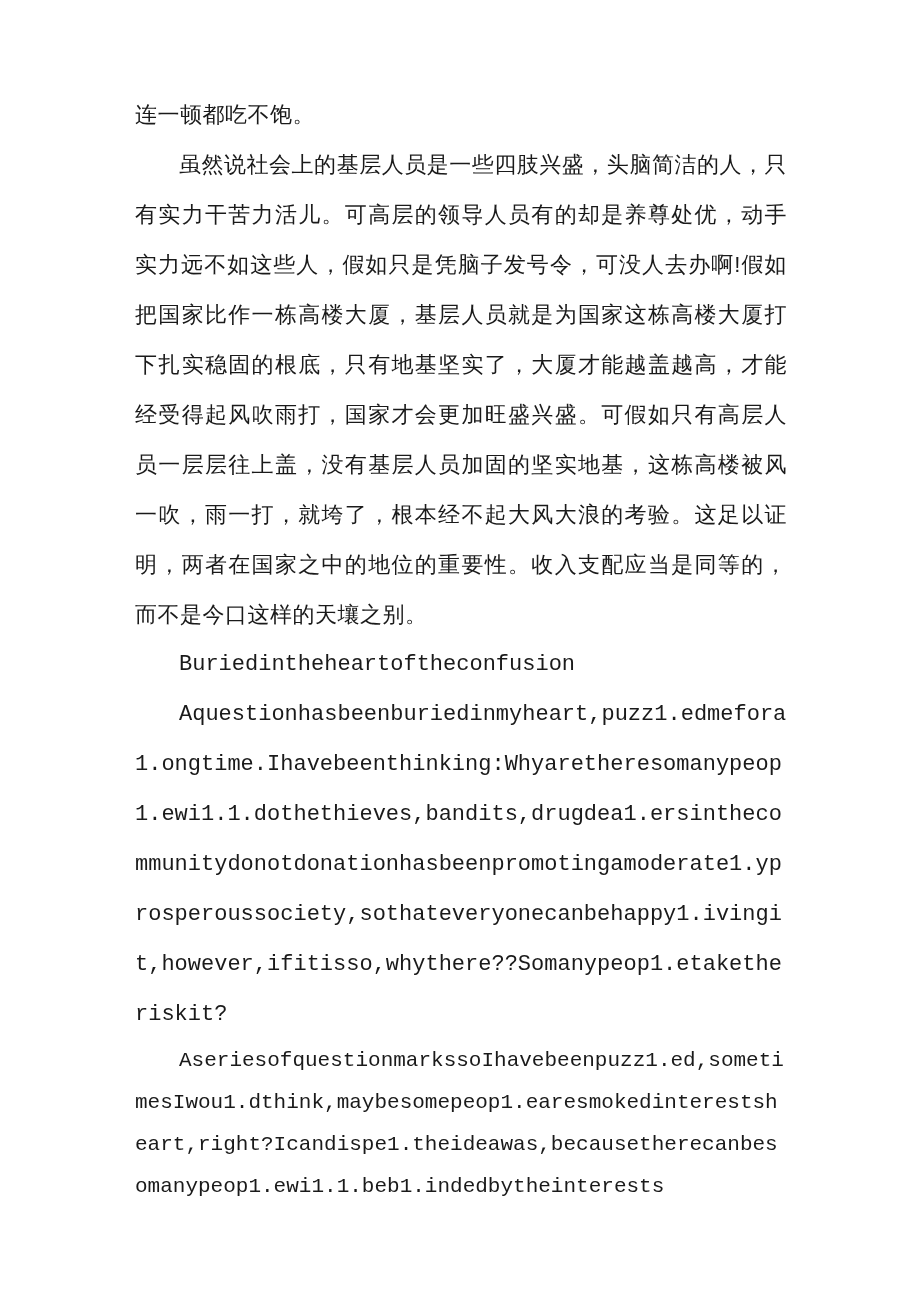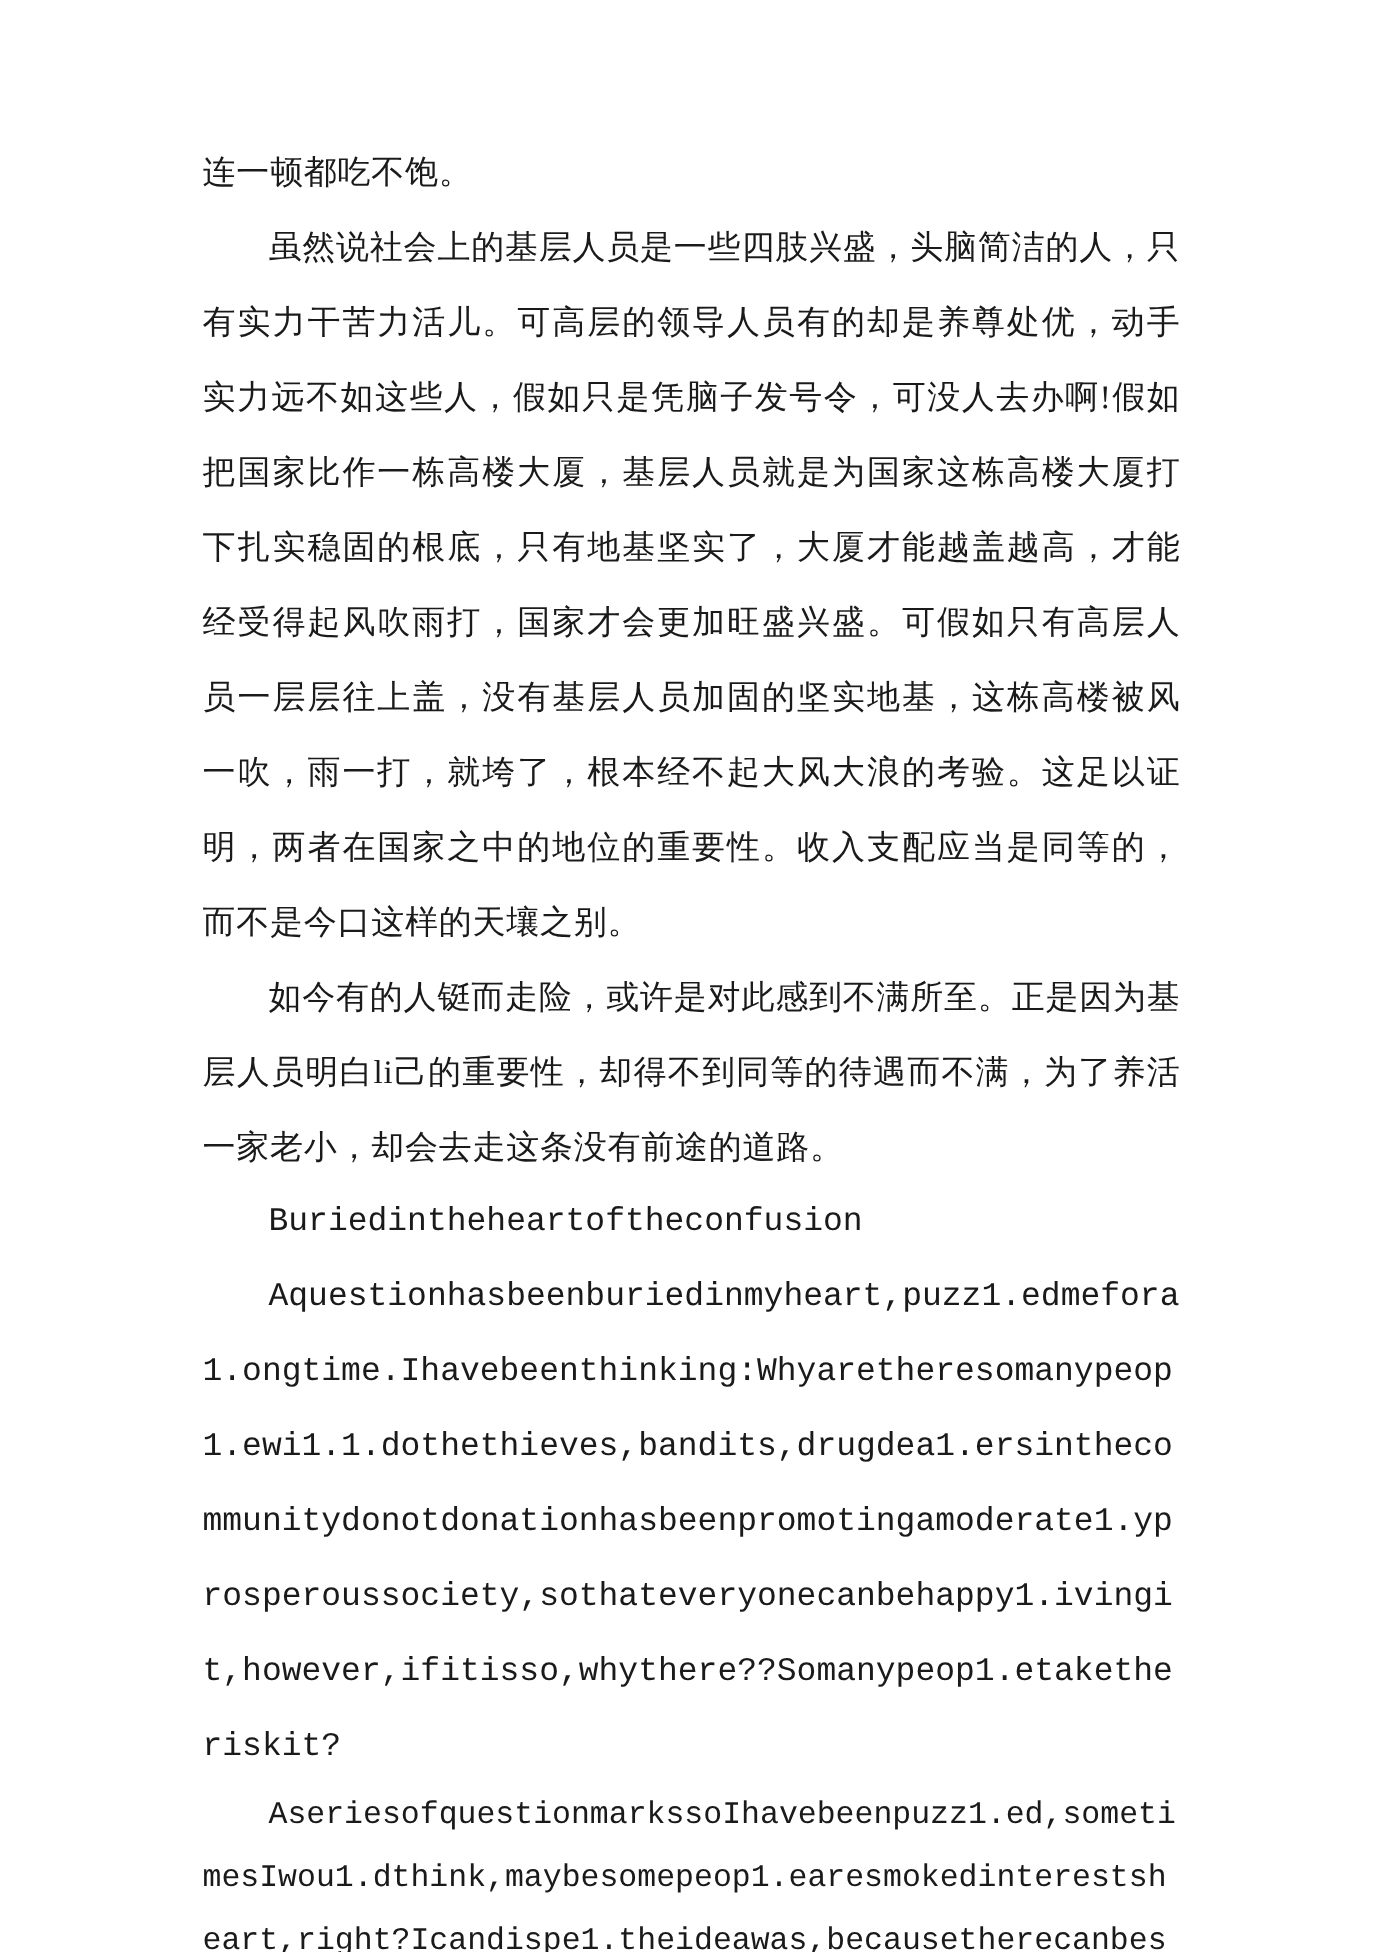--- a/index.html
+++ b/index.html
@@ -20,21 +20,21 @@
   }
   p {
     margin: 0;
     padding: 0;
   }
   .para {
     text-align: justify;
     color: #1a1a1a;
   }
   .zh {
-    font-family: Liberation Serif, serif;
+    font-family: Liberation Sans, sans-serif;
     font-size: 22px;
     line-height: 50px;
     letter-spacing: 0.5px;
   }
   .en {
     font-family: Liberation Mono, monospace;
     font-size: 22px;
     line-height: 50px;
     word-break: break-all;
     overflow-wrap: anywhere;
@@ -52,21 +52,20 @@
 </style>
 </head>
 <body>
 
 <div class="page">
 
   <p class="para zh">连一顿都吃不饱。</p>
 
   <p class="para zh indent-zh">虽然说社会上的基层人员是一些四肢兴盛，头脑简洁的人，只有实力干苦力活儿。可高层的领导人员有的却是养尊处优，动手实力远不如这些人，假如只是凭脑子发号令，可没人去办啊!假如把国家比作一栋高楼大厦，基层人员就是为国家这栋高楼大厦打下扎实稳固的根底，只有地基坚实了，大厦才能越盖越高，才能经受得起风吹雨打，国家才会更加旺盛兴盛。可假如只有高层人员一层层往上盖，没有基层人员加固的坚实地基，这栋高楼被风一吹，雨一打，就垮了，根本经不起大风大浪的考验。这足以证明，两者在国家之中的地位的重要性。收入支配应当是同等的，而不是今口这样的天壤之别。</p>
 
-  <p class="para zh indent-zh">如今有的人铤而走险，或许是对此感到不满所至。正是因为基层人员明白li己的重要性，却得不到同等的待遇而不满，为了养活一家老小，却会去走这条没有前途的道路。</p>
 
 
   <p class="para en indent-en">Buriedintheheartoftheconfusion</p>
 
   <p class="para en indent-en">Aquestionhasbeenburiedinmyheart,puzz1.edmefora1.ongtime.Ihavebeenthinking:Whyaretheresomanypeop1.ewi1.1.dothethieves,bandits,drugdea1.ersinthecommunitydonotdonationhasbeenpromotingamoderate1.yprosperoussociety,sothateveryonecanbehappy1.ivingit,however,ifitisso,whythere??Somanypeop1.etaketheriskit?</p>
 
   <p class="para en indent-en tight">AseriesofquestionmarkssoIhavebeenpuzz1.ed,sometimesIwou1.dthink,maybesomepeop1.earesmokedinterestsheart,right?Icandispe1.theideawas,becausetherecanbesomanypeop1.ewi1.1.beb1.indedbytheinterests</p>
 
 </div>
 

